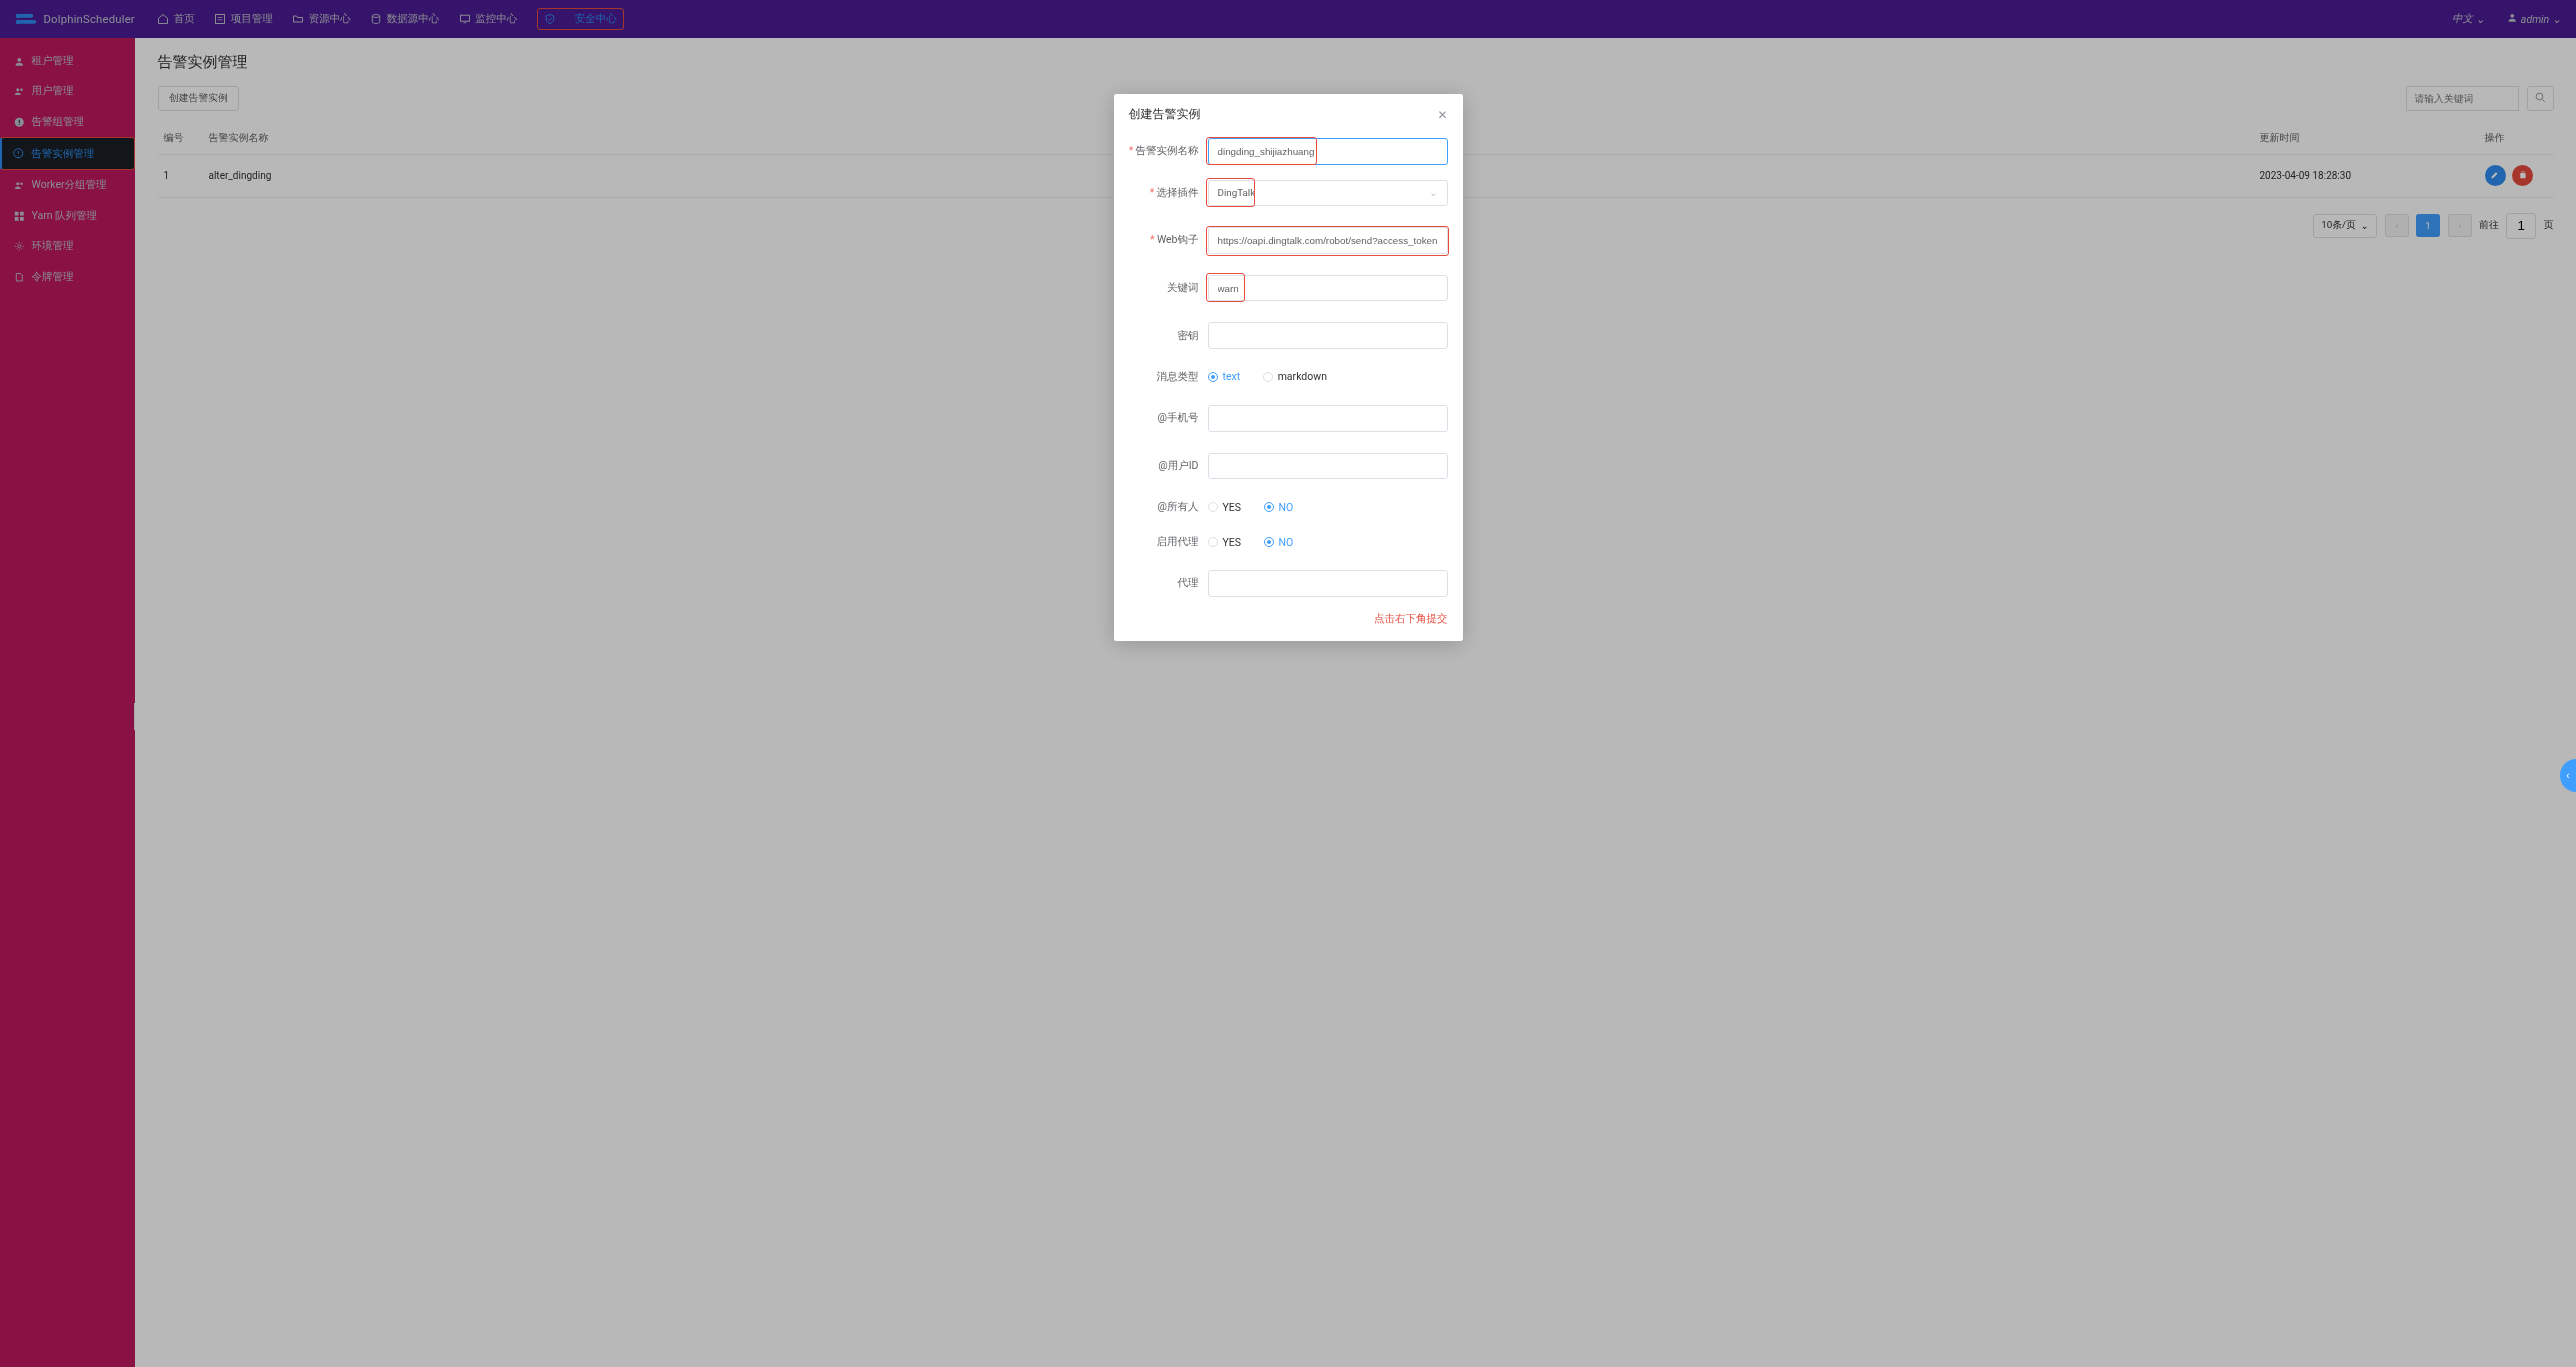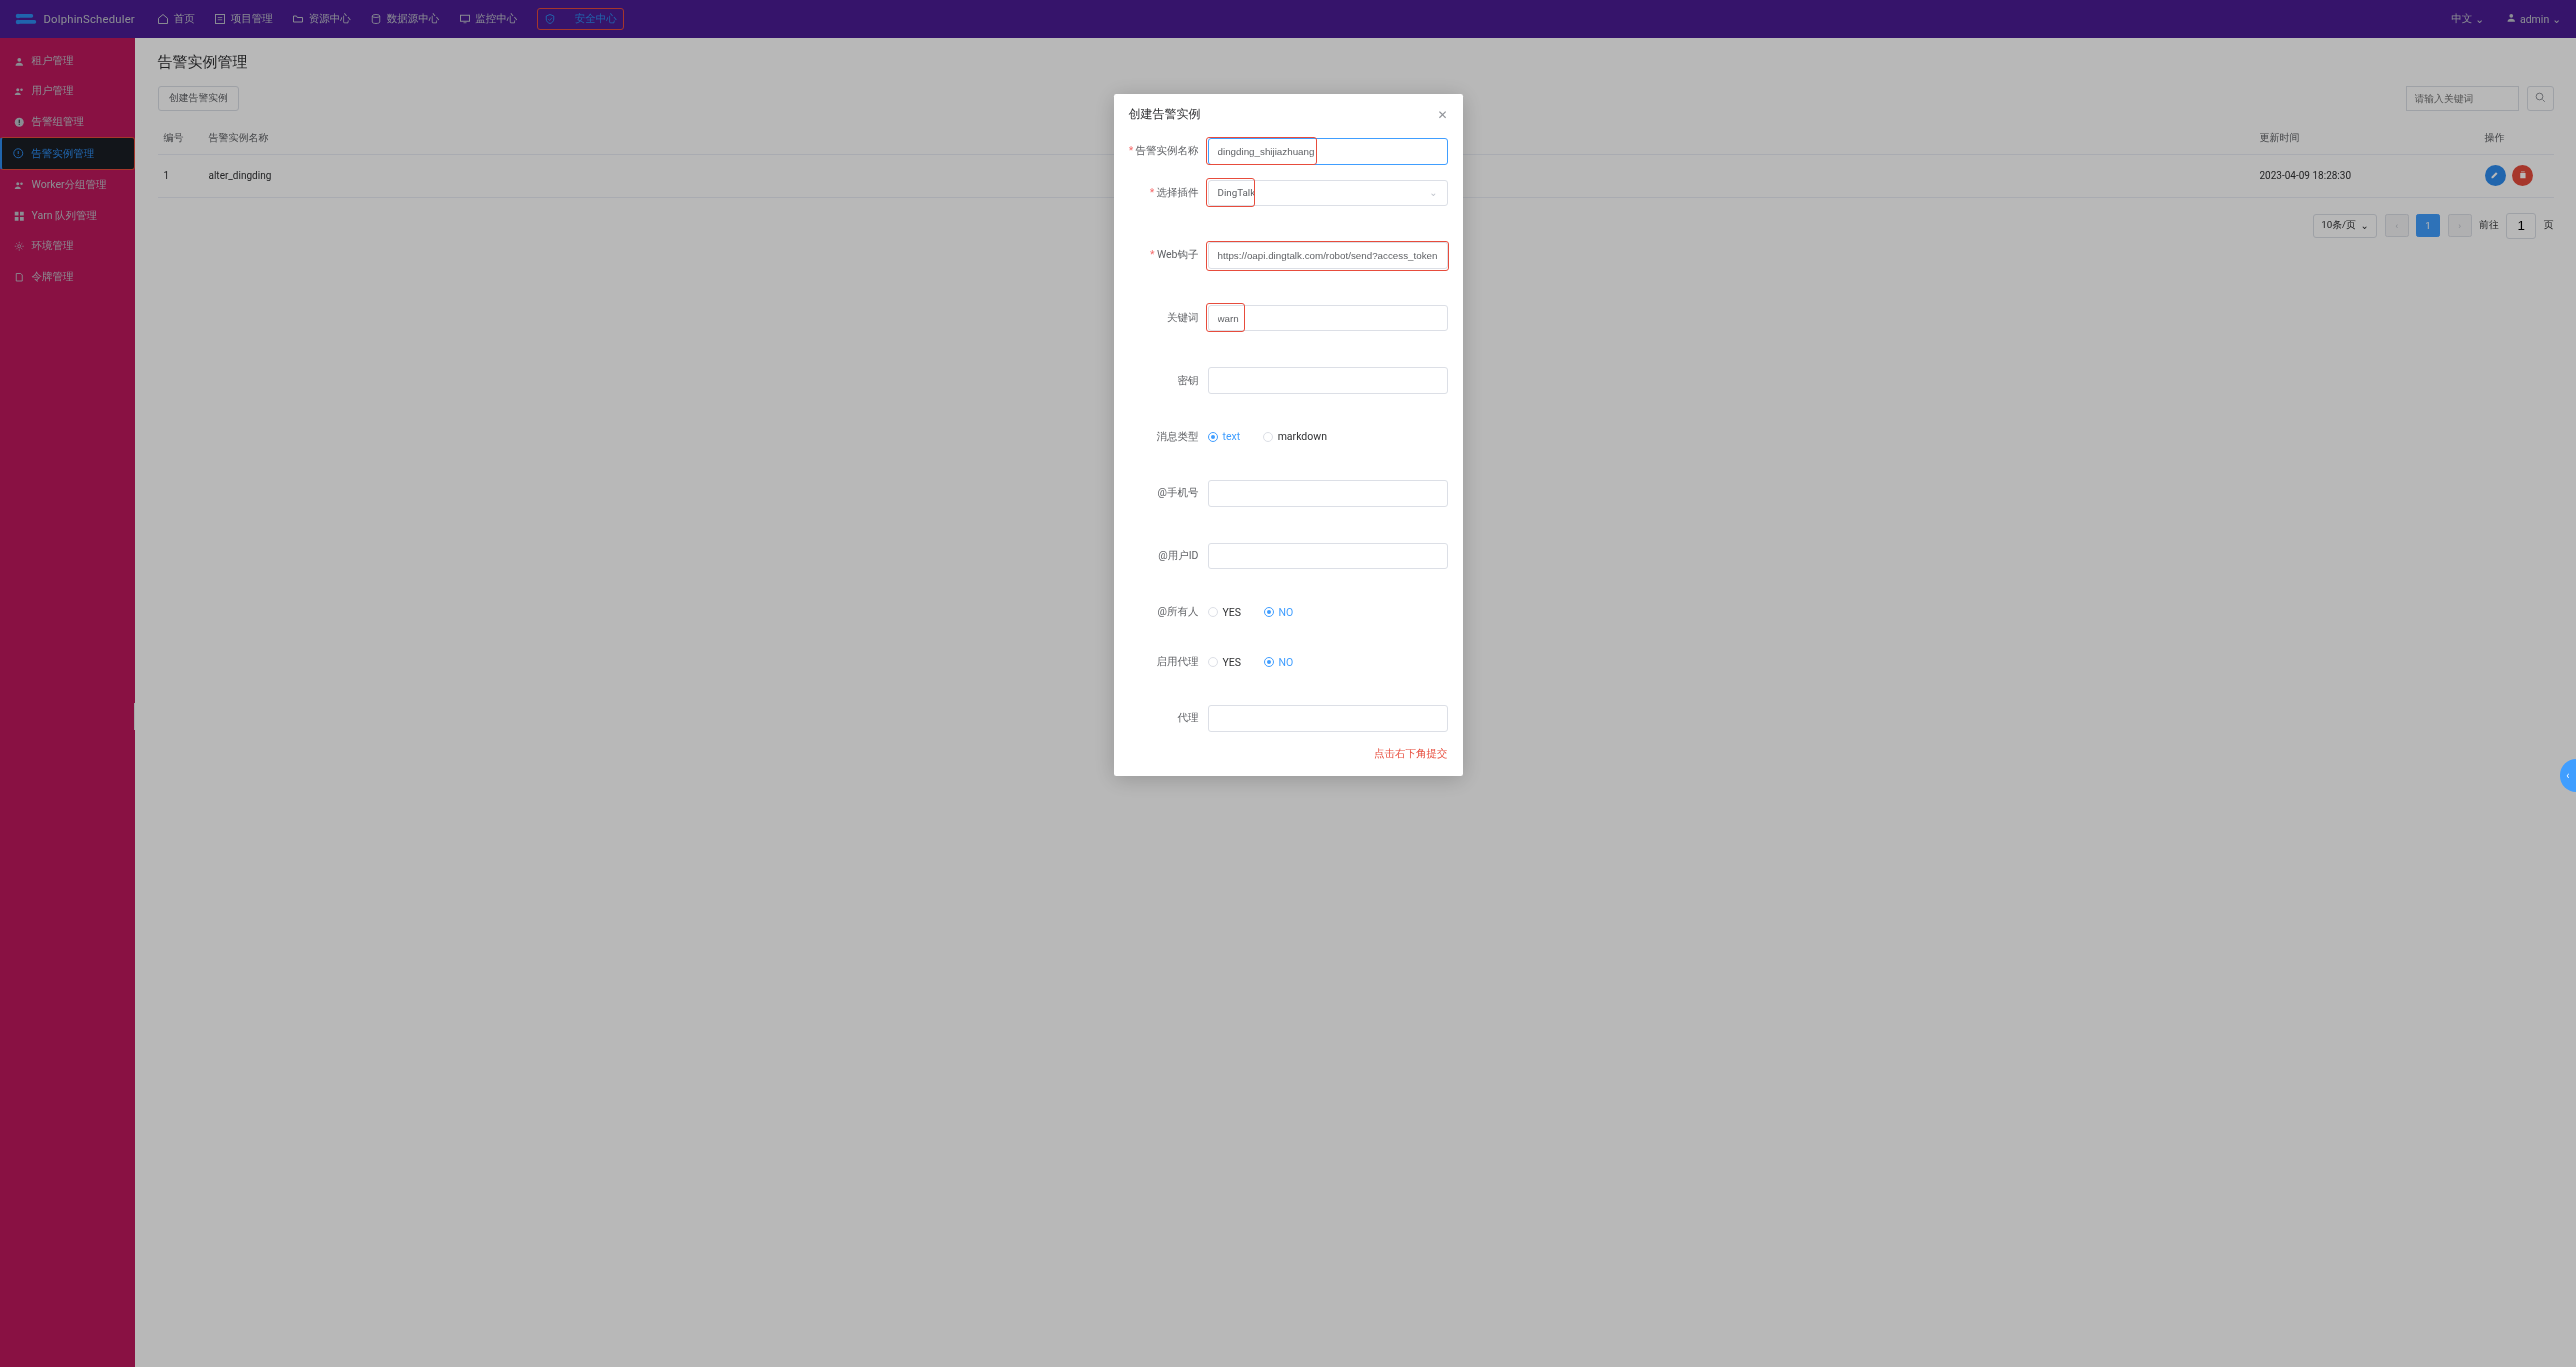--- a/index.html
+++ b/index.html
@@ -22,21 +22,21 @@
       color: #c0c4cc;
     }
     .logo { display: flex; align-items: center; color: #c0c4cc; }
     .logo-icon { width: 22.5px; height: 16.5px; margin-right: 6px; }
     .logo-text { font-size: 11.3px; letter-spacing: 0.2px; }
     .nav { display: flex; margin-left: 22.5px; gap: 19.5px; }
     .nav-item { display: flex; align-items: center; gap: 4.5px; color: #c0c4cc; cursor: pointer; font-size: 10.5px; }
     .nav-item.active { color: #2d8cf0; gap: 19px; }
     .nav-icon { width: 12px; height: 12px; display: inline-flex; align-items: center; justify-content: center; }
     .nav-highlight { border: 1.5px solid #e74c3c; border-radius: 3px; padding: 3px 6px; }
-    .top-right { margin-left: auto; display: flex; align-items: center; gap: 22.5px; color: #c0c4cc; }
+    .top-right { margin-left: auto; display: flex; align-items: center; gap: 22.5px; color: #c0c4cc; font-style: italic; }
     .top-right-item { display: flex; align-items: center; gap: 3px; cursor: pointer; }
 
     
     .main { display: flex; height: calc(100vh - 38px); }
     .sidebar { width: 135px; background: #be185d; color: #c0c4cc; padding-top: 7.5px; position: relative; }
     .sidebar-item { display: flex; align-items: center; gap: 7.5px; padding: 8.3px 13.5px; cursor: pointer; font-size: 10.5px; }
     .sidebar-item.active { background: #1a1e24; color: #2d8cf0; border-left: 2.3px solid #2d8cf0; padding-left: 11.3px; }
     .side-highlight { border: 1.5px solid #e74c3c; border-radius: 3px; }
     .side-icon { width: 10.5px; height: 10.5px; display: inline-flex; align-items: center; justify-content: center; }
     .collapse-btn { position: absolute; right: -7.5px; top: 50%; width: 9px; height: 27px; background: #e8e8e8; border-radius: 0 4.5px 4.5px 0; display: flex; align-items: center; justify-content: center; font-size: 7.5px; color: #888; cursor: pointer; }
@@ -64,21 +64,21 @@
     .pg-input { width: 30px; border: 0.8px solid #dcdfe6; border-radius: 3px; padding: 4.5px 3px; text-align: center; }
 
     
     .overlay { position: fixed; inset: 0; background: rgba(0,0,0,0.28); display: flex; align-items: flex-start; justify-content: center; padding-top: 94px; }
     .modal { width: 349px; background: #fff; border-radius: 2.3px; box-shadow: 0 3px 22.5px rgba(0,0,0,0.2); max-height: 82vh; display: flex; flex-direction: column; }
     .modal-header { padding: 12px 15px; display: flex; justify-content: space-between; align-items: center; }
     .modal-title { font-size: 12px; font-weight: 500; }
     .modal-close { font-size: 12px; color: #909399; cursor: pointer; }
     .modal-body { padding: 3px 15px 15px 15px; overflow-y: auto; }
     .form-row { display: flex; align-items: center; margin-bottom: 15px; }
-    .form-row.tall { margin-bottom: 36px; }
+    .form-row.tall { margin-bottom: 21px; }
     .form-label { width: 79px; text-align: right; padding-right: 9px; font-size: 10.5px; color: #606266; flex-shrink: 0; }
     .form-label .req { color: #f56c6c; margin-right: 2.3px; }
     .form-control { flex: 1; position: relative; }
     .input { width: 100%; border: 0.8px solid #dcdfe6; border-radius: 3px; padding: 6.8px 9px; font-size: 9.8px; color: #606266; }
     .input.focused { border-color: #409eff; }
     .value-highlight { position: absolute; border: 1.5px solid #e74c3c; border-radius: 3px; pointer-events: none; }
     .select { width: 100%; border: 0.8px solid #dcdfe6; border-radius: 3px; padding: 6.8px 9px; font-size: 9.8px; color: #606266; display: flex; justify-content: space-between; align-items: center; }
     .radio-group { display: flex; gap: 22.5px; align-items: center; }
     .radio { display: flex; align-items: center; gap: 4.5px; cursor: pointer; }
     .radio-dot { width: 10.5px; height: 10.5px; border-radius: 50%; border: 0.8px solid #dcdfe6; display: inline-flex; align-items: center; justify-content: center; }

